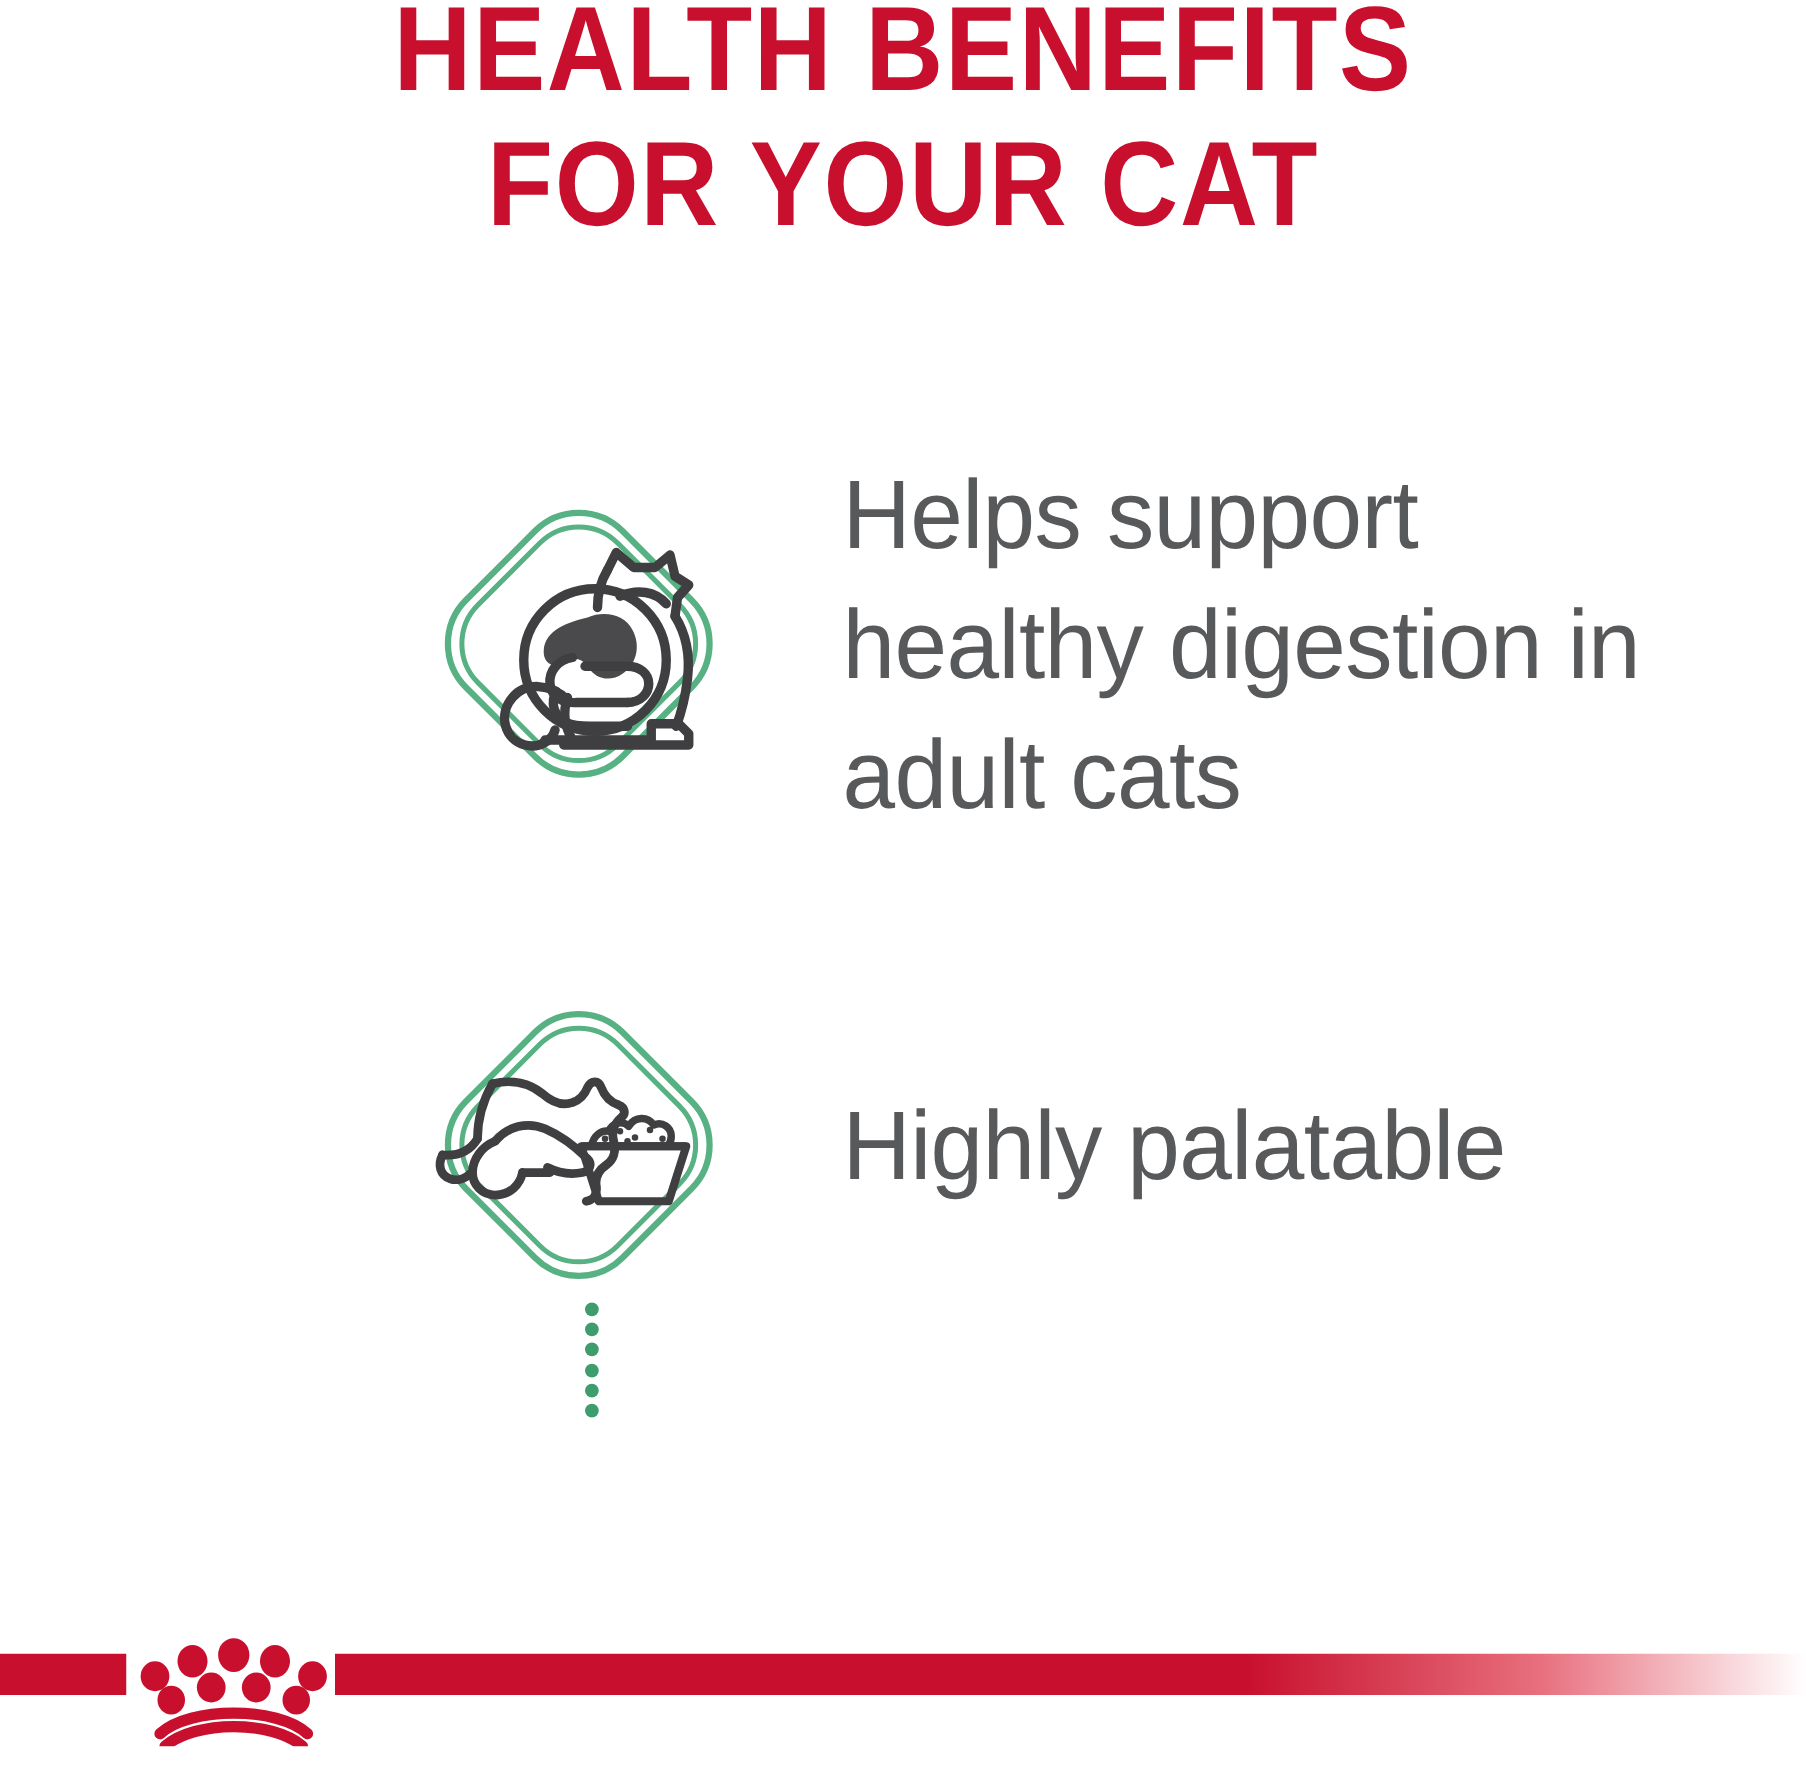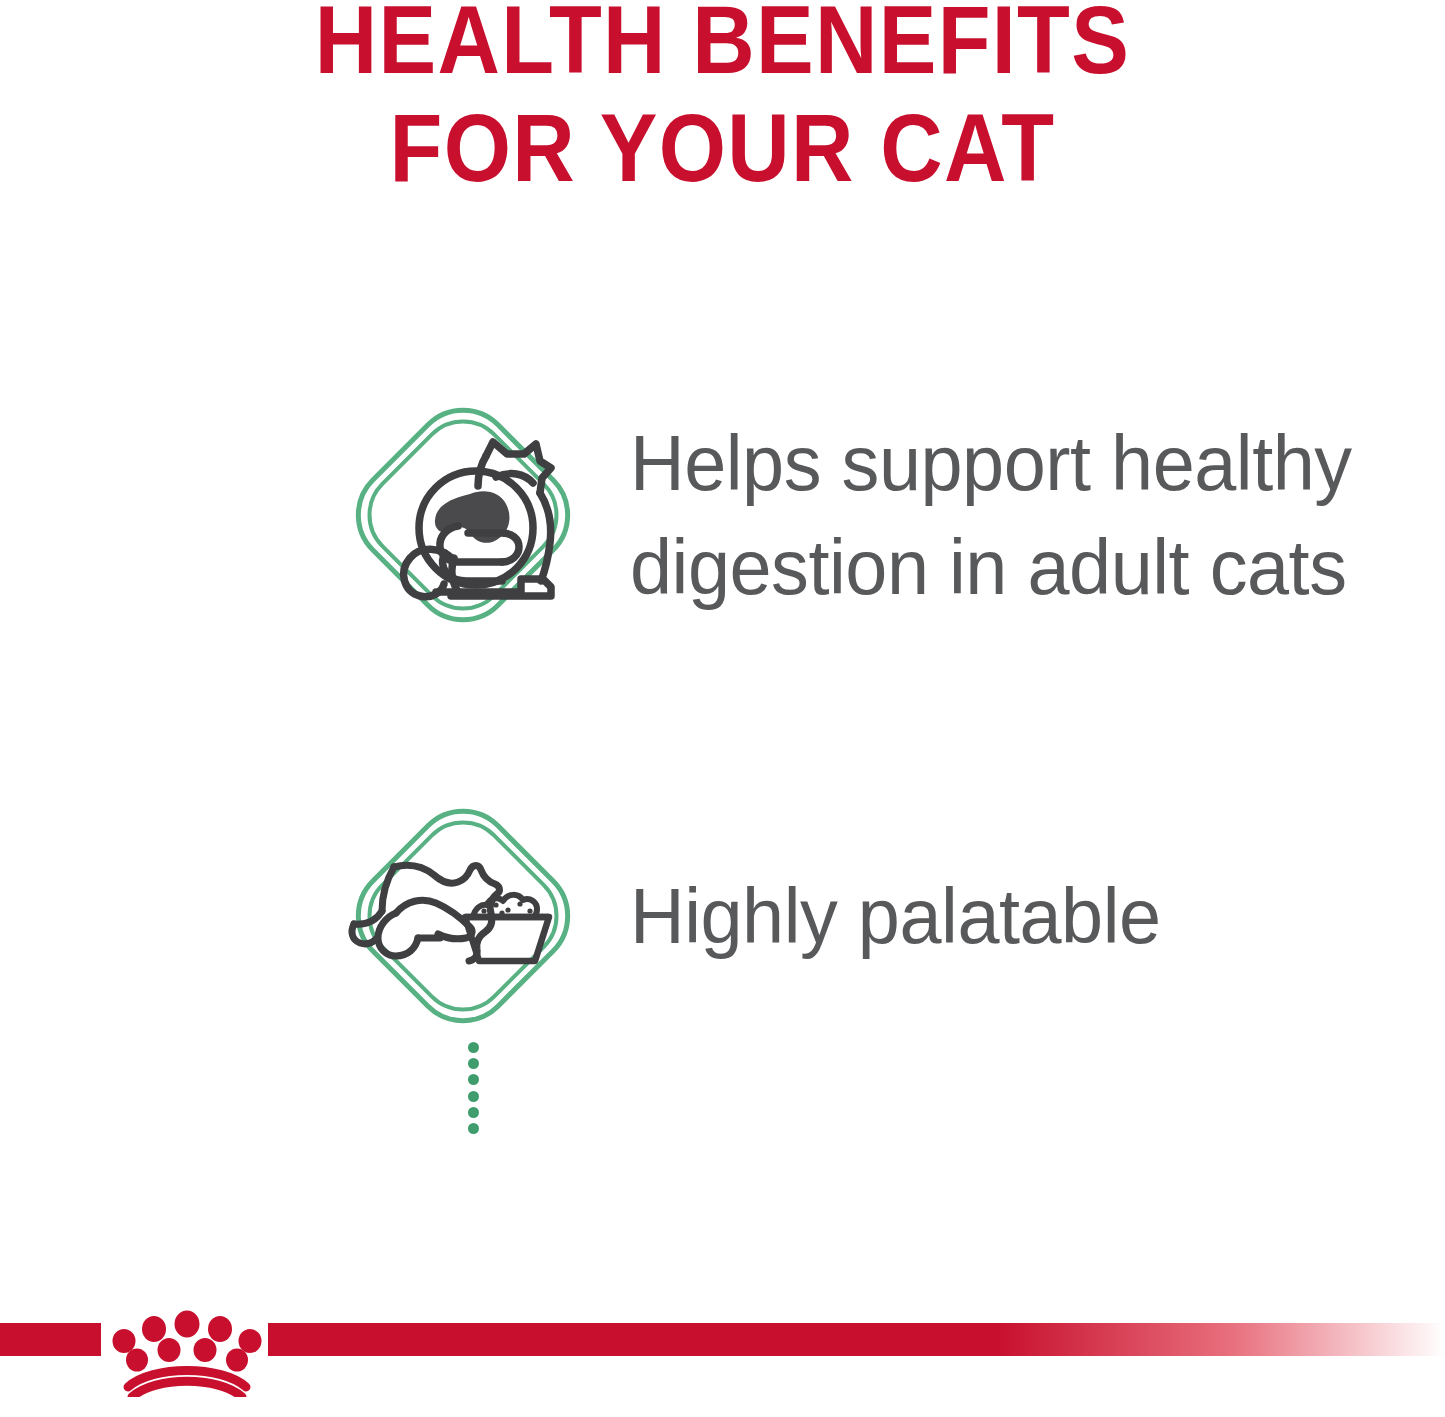--- a/index.html
+++ b/index.html
@@ -44,20 +44,21 @@
     left: 0;
     width: 1445px;
     height: 700px;
   }
   .benefit-row {
     position: absolute;
     left: 0;
     width: 1445px;
     display: flex;
     align-items: center;
+    gap: 44px;
   }
   .benefit-row.row-1 { top: 0px; height: 290px; }
   .benefit-row.row-2 { top: 401px; height: 290px; }
 
   .badge-wrap {
     position: relative;
     width: 290px;
     height: 290px;
     flex: 0 0 290px;
     margin-left: 318px;

